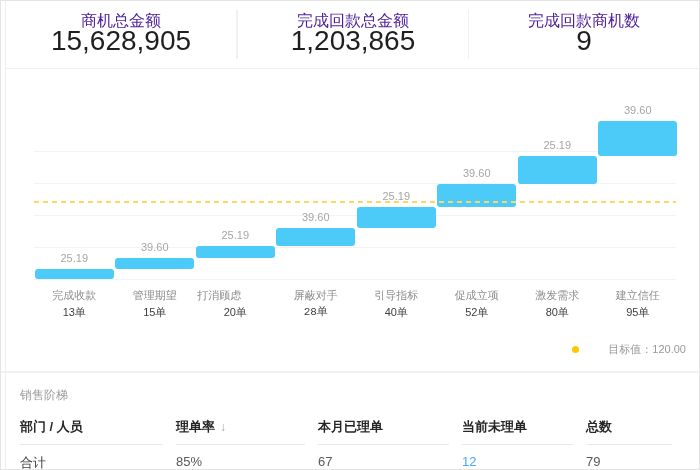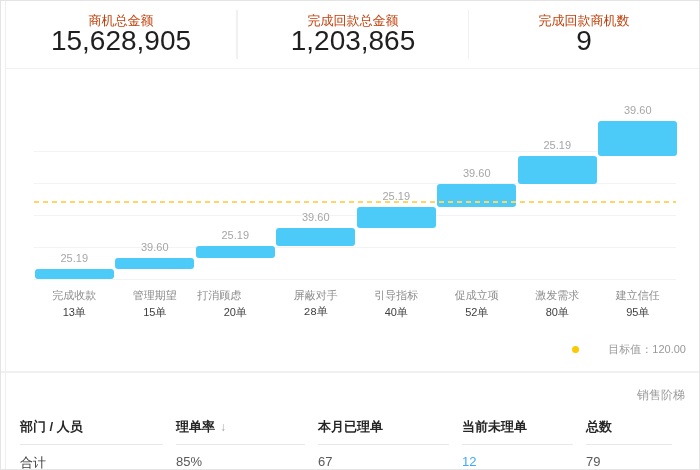--- a/index.html
+++ b/index.html
@@ -11,40 +11,40 @@
   }
   .edge-line { position:absolute; left:4px; top:0; bottom:0; width:1px; background:#efefef; }
 
   
   .cards {
     position:absolute; top:0; left:5px; right:0; height:68px;
     display:flex; align-items:stretch;
     border-bottom:1px solid #f0f0f0;
   }
   .card { flex:1; display:flex; flex-direction:column; align-items:center; justify-content:flex-start; padding-top:12px; }
-  .card-label { font-size:13px; color:#c2410c; line-height:16px; }
+  .card-label { font-size:16px; color:#4c1d95; line-height:16px; }
   .card-value { font-size:28px; color:#1f1f1f; font-weight:500; line-height:24px; }
   .card-divider { width:1px; background:#f0f0f0; margin:9px 0; }
 
   
   .chart { position:absolute; top:68px; left:0; right:0; height:303px; border-bottom:1px solid #f0f0f0; }
   .gridline { position:absolute; left:33px; right:23px; height:1px; background:#f2f3f6; }
   .bar { position:absolute; border-radius:3px; }
   .bar-label { position:absolute; height:14px; font-size:11px; text-align:center; line-height:14px; }
   .x-name { position:absolute; height:14px; font-size:11px; color:#8c8c8c; text-align:center; line-height:14px; }
   .x-count { position:absolute; height:14px; font-size:11px; color:#404040; text-align:center; line-height:14px; }
   .target-line { position:absolute; left:33px; right:23px; height:2px;
     background-image:repeating-linear-gradient(90deg,#ffd666 0 5px,transparent 5px 9px); }
   .legend { position:absolute; right:13px; top:273px; height:14px; display:flex; align-items:center;gap:22px; }
   .legend-dot { width:7px; height:7px; border-radius:50%; background:#fbc902; margin-right:7px; }
   .legend-text { font-size:11px; color:#999; line-height:14px; }
 
   
   .table-section { position:absolute; top:371px; left:0; right:0; bottom:0; border-top:1px solid #f0f0f0; padding:15px 14px 0 19px; }
-  .section-title { font-size:12px; color:#9c9c9c; line-height:15px;text-align:right; }
+  .section-title { font-size:12px; color:#9c9c9c; line-height:15px; }
   .tbl { margin-top:12px; }
   .tbl-row { display:grid; grid-template-columns:156px 142px 144px 124px 1fr; }
   .tbl-head .cell { font-size:13px; font-weight:700; color:#262626; padding:3px 0 8px 0; border-bottom:1px solid #e8e8e8; margin-right:13px; }
   .tbl-body .cell { font-size:13px; color:#595959; padding:9px 0 10px 0; border-bottom:1px solid #f5f5f5; margin-right:13px; }
   .tbl-body .cell.first { color:#404040; }
   .sort-icon { font-size:12px; color:#a6a6a6; font-weight:400; margin-left:5px; }
   .link { color:#40a9ff; cursor:pointer; }
 </style>
 </head>
 <body>

